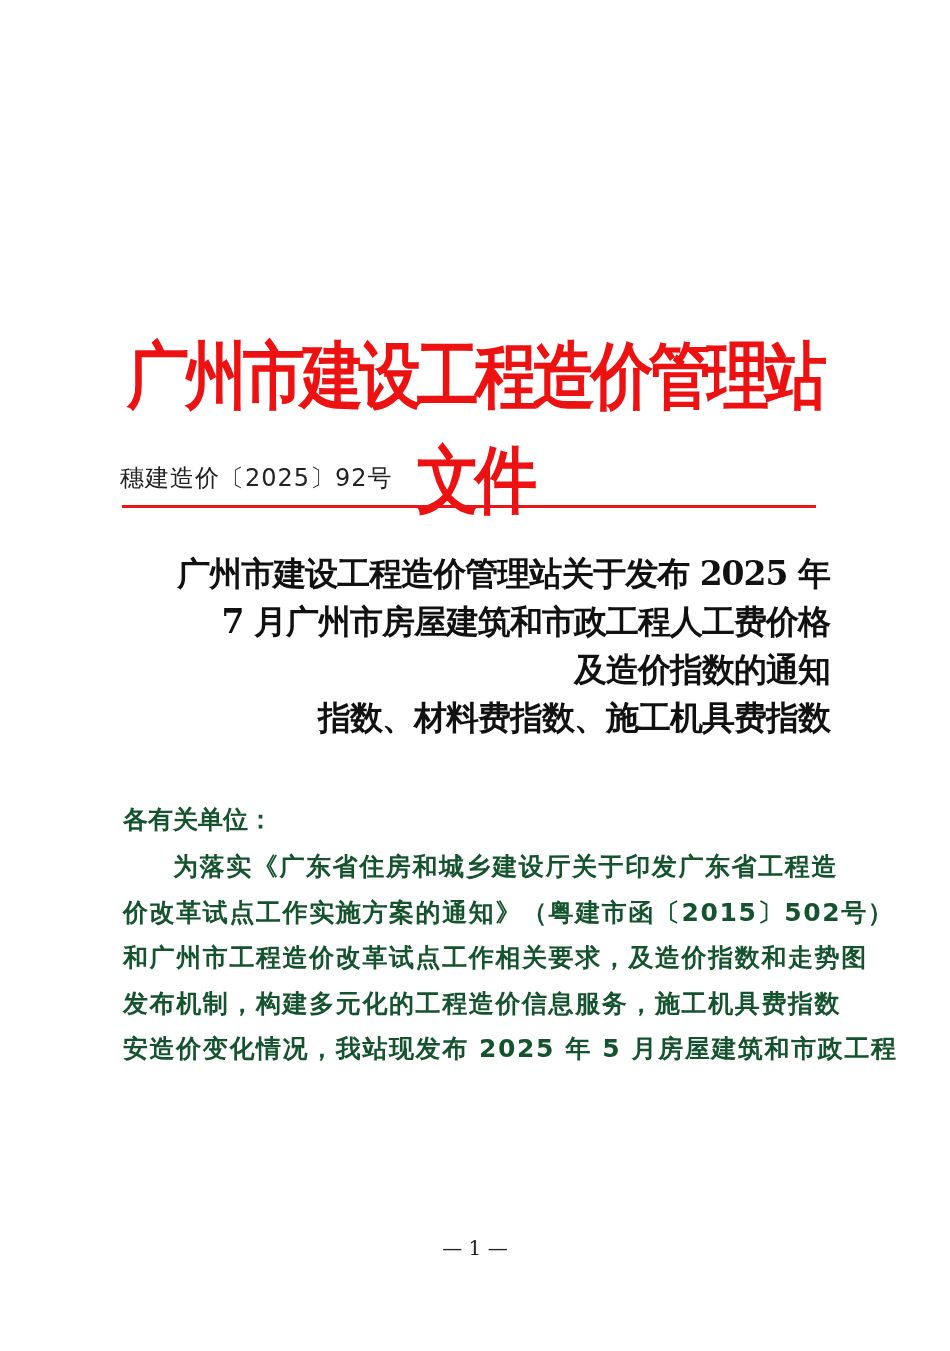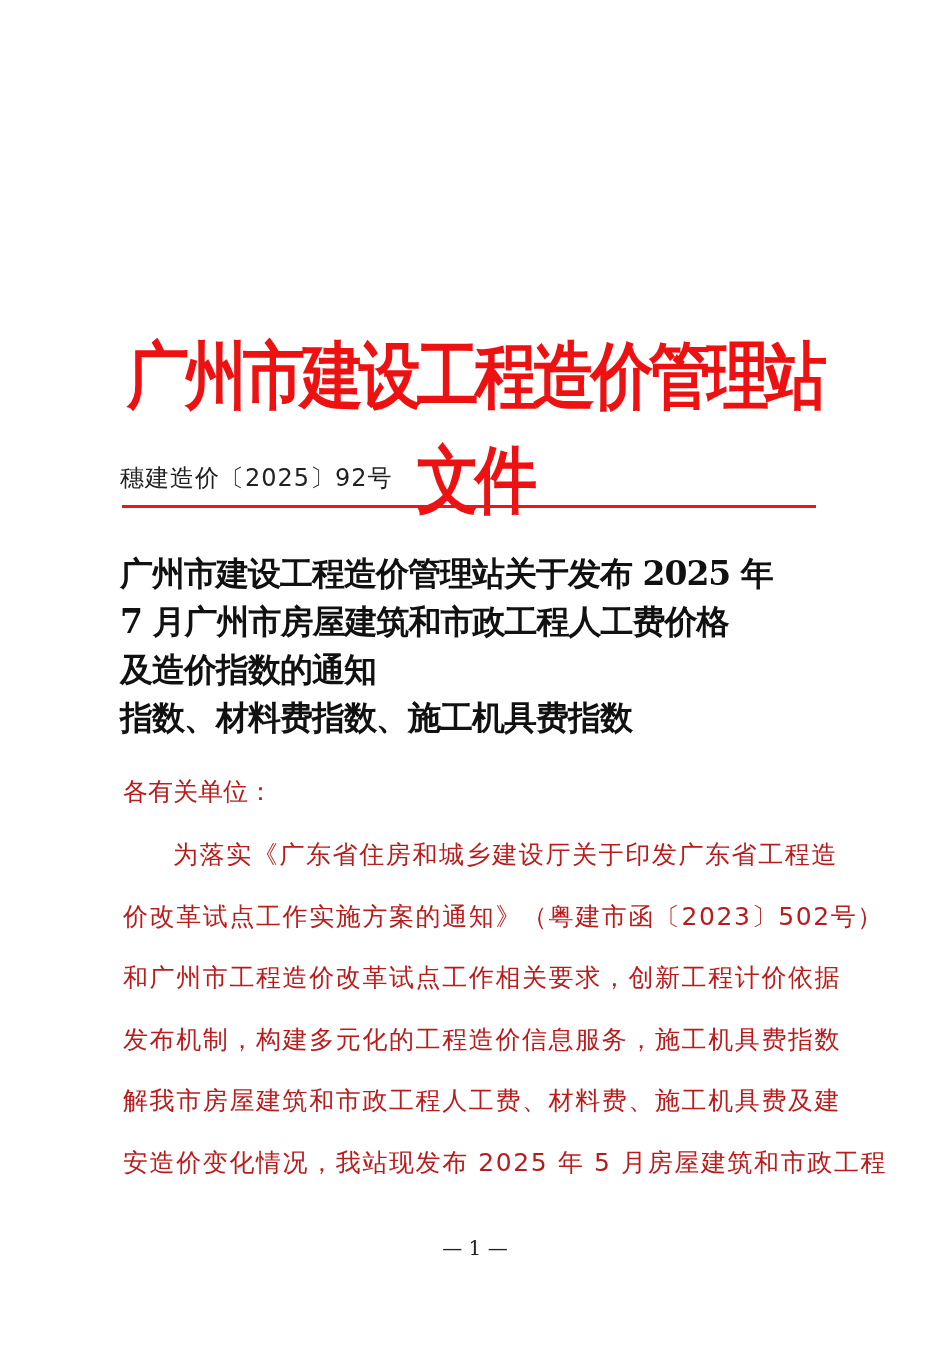--- a/index.html
+++ b/index.html
@@ -14,31 +14,31 @@
   }
   .docno {
     position: absolute; left: 120px; top: 462px; width: 710px; text-align: left;
     font-family: "DejaVu Sans", sans-serif; font-size: 24px; color: #222;
     letter-spacing: 1px;
   }
   .redline {
     position: absolute; left: 122px; top: 505px; width: 694px; height: 3px; background: #e81818;
   }
   .title {
-    position: absolute; left: 120px; top: 550px; width: 710px; text-align: left;
+    position: absolute; left: 120px; top: 550px; width: 710px; text-align: right;
     font-family: "DejaVu Serif", serif; font-weight: bold; font-size: 33px;
     line-height: 48px; color: #111; letter-spacing: -1px;
   }
   .title div { white-space: nowrap; }
   .body {
-    position: absolute; left: 123px; top: 768px; width: 705px;
-    font-family: "DejaVu Sans", sans-serif; font-size: 25px; color: #b91c1c;
+    position: absolute; left: 123px; top: 796px; width: 705px;
+    font-family: "DejaVu Sans", sans-serif; font-size: 25px; color: #14532d; font-weight: bold;
   }
   .salutation { height: 48px; line-height: 48px; white-space: nowrap; }
-  .para-line { height: 45.5px; line-height: 45.5px; white-space: nowrap; letter-spacing: 1.6px; margin-top: 16px; }
+  .para-line { height: 45.5px; line-height: 45.5px; white-space: nowrap; letter-spacing: 1.6px; }
   .para-line.first { padding-left: 50px; }
   .pagenum {
     position: absolute; left: 400px; top: 1236px; width: 150px; text-align: center;
     font-family: "DejaVu Serif", serif; font-size: 20px; color: #222;
   }
 </style>
 </head>
 <body>
 
 <div class="page">
@@ -49,21 +49,20 @@
   <div class="title">
     <div>广州市建设工程造价管理站关于发布 2025 年</div>
     <div>7 月广州市房屋建筑和市政工程人工费价格</div>
     <div>及造价指数的通知</div>
     <div>指数、材料费指数、施工机具费指数</div>
   </div>
 
   <div class="body">
     <div class="salutation">各有关单位：</div>
     <div class="para-line first">为落实《广东省住房和城乡建设厅关于印发广东省工程造</div>
-    <div class="para-line">价改革试点工作实施方案的通知》（粤建市函〔2023〕502号）</div>
-    <div class="para-line">和广州市工程造价改革试点工作相关要求，创新工程计价依据</div>
+    <div class="para-line">价改革试点工作实施方案的通知》（粤建市函〔2015〕502号）</div>
+    <div class="para-line">和广州市工程造价改革试点工作相关要求，及造价指数和走势图</div>
     <div class="para-line">发布机制，构建多元化的工程造价信息服务，施工机具费指数</div>
-    <div class="para-line">解我市房屋建筑和市政工程人工费、材料费、施工机具费及建</div>
     <div class="para-line">安造价变化情况，我站现发布 2025 年 5 月房屋建筑和市政工程</div>
   </div>
 
   <div class="pagenum">— 1 —</div>
 </div>
 
 </body></html>

